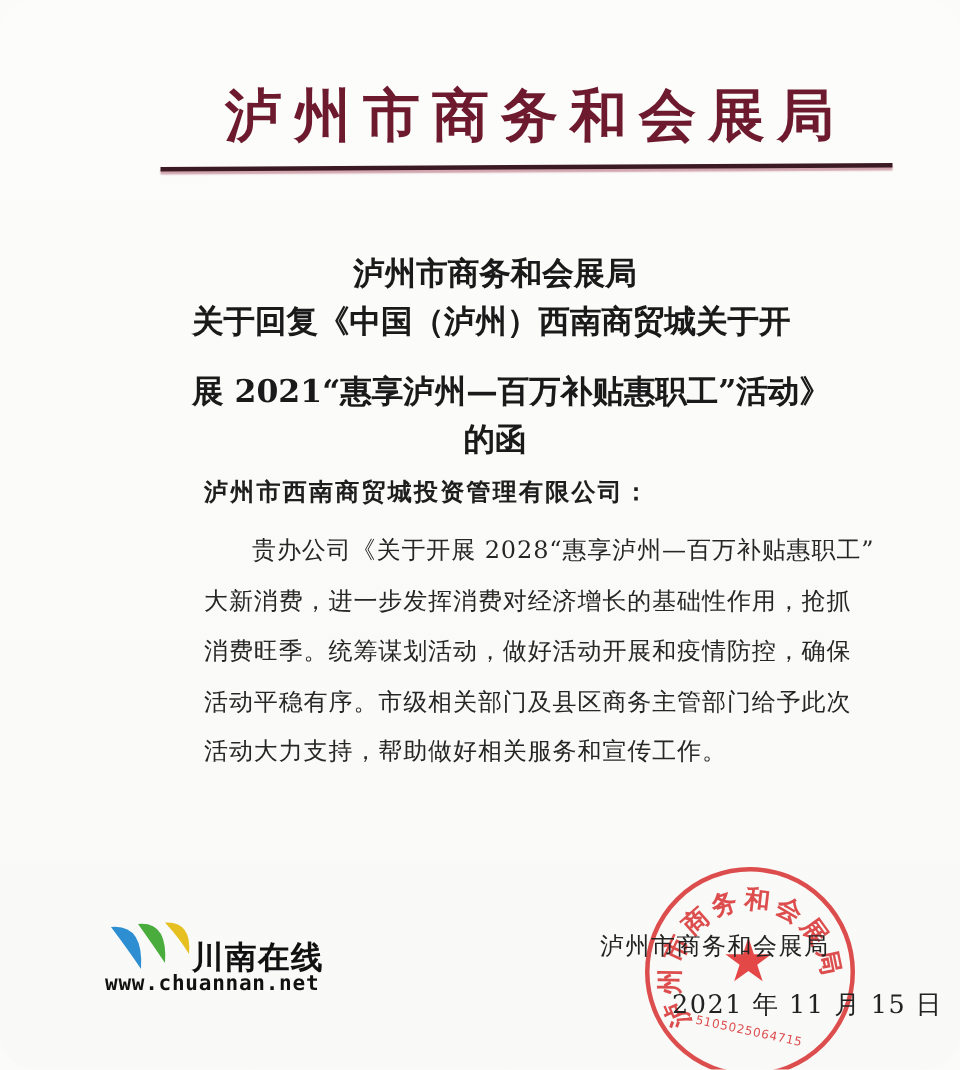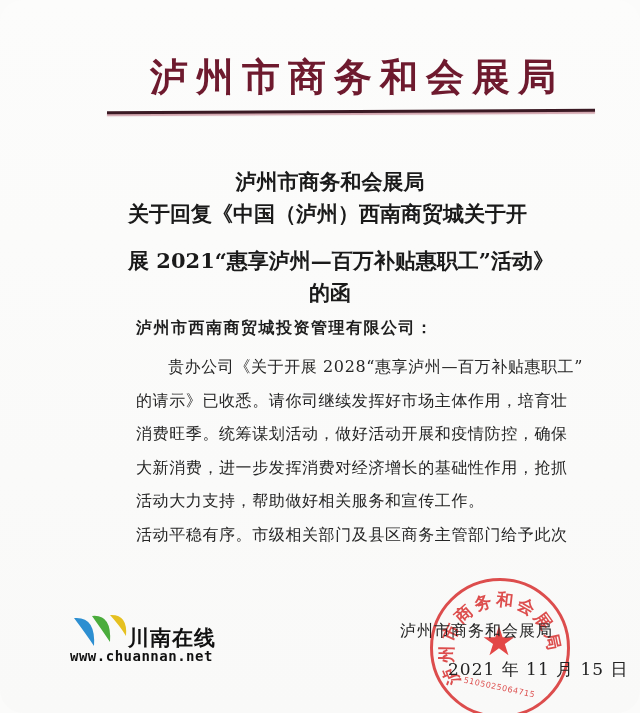--- a/index.html
+++ b/index.html
@@ -88,25 +88,24 @@
     <div class="l1">泸州市商务和会展局</div>
     <div class="l2">关于回复《中国（泸州）西南商贸城关于开</div>
     <div class="l3">展 2021“惠享泸州—百万补贴惠职工”活动》</div>
     <div class="l4">的函</div>
   </div>
 
   <div class="addressee">泸州市西南商贸城投资管理有限公司：</div>
 
   <div class="body-text">
     <div class="indent">贵办公司《关于开展 2028“惠享泸州—百万补贴惠职工”</div>
-    <div>的请示》已收悉。请你司继续发挥好市场主体作用，培育壮</div>
+    <div>大新消费，进一步发挥消费对经济增长的基础性作用，抢抓</div>
     <div>消费旺季。统筹谋划活动，做好活动开展和疫情防控，确保</div>
-    <div>大新消费，进一步发挥消费对经济增长的基础性作用，抢抓</div>
+    <div>活动平稳有序。市级相关部门及县区商务主管部门给予此次</div>
     <div>活动大力支持，帮助做好相关服务和宣传工作。</div>
-    <div>活动平稳有序。市级相关部门及县区商务主管部门给予此次</div>
   </div>
 
   <div class="seal">
     <svg class="seal-arc" viewBox="0 0 134 134">
       <defs>
         <path id="arcp" d="M 28 100 A 48 48 0 1 1 108 98"></path>
       </defs>
       <text font-size="17" fill="#d83030" font-weight="bold" letter-spacing="3">
         <textPath href="#arcp" id="seal-arc-textpath">泸州市商务和会展局</textPath>
       </text>

